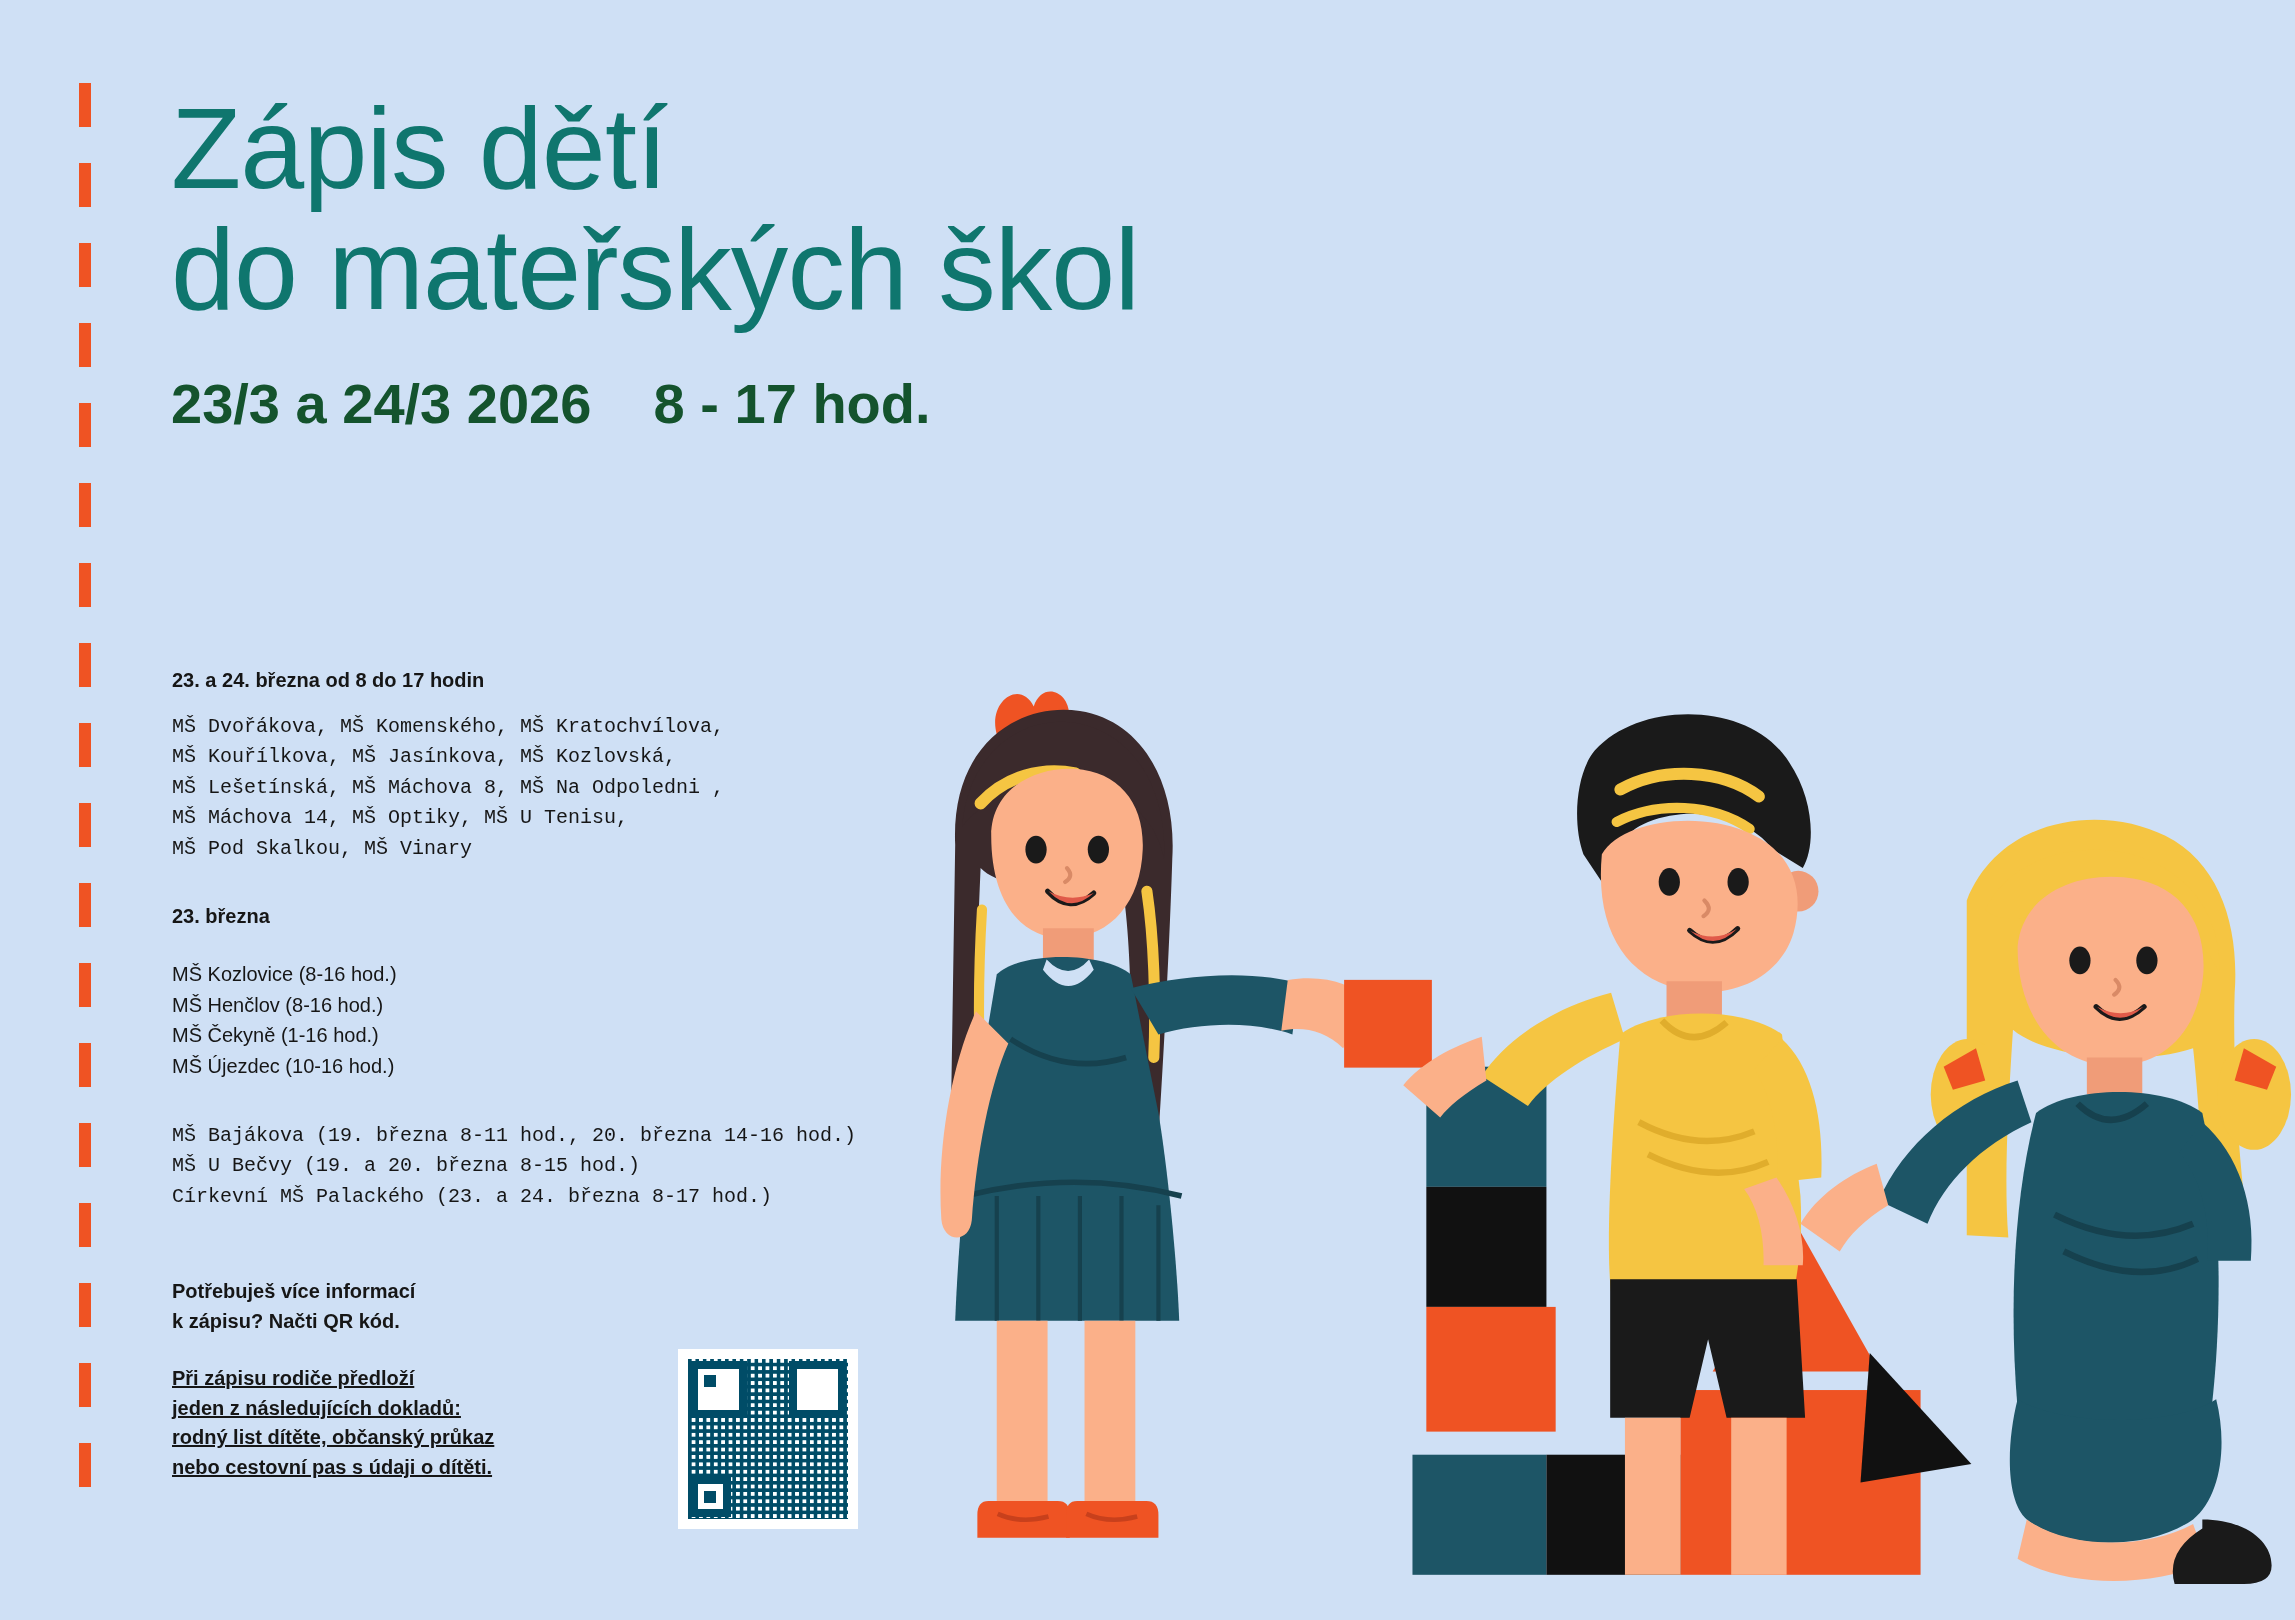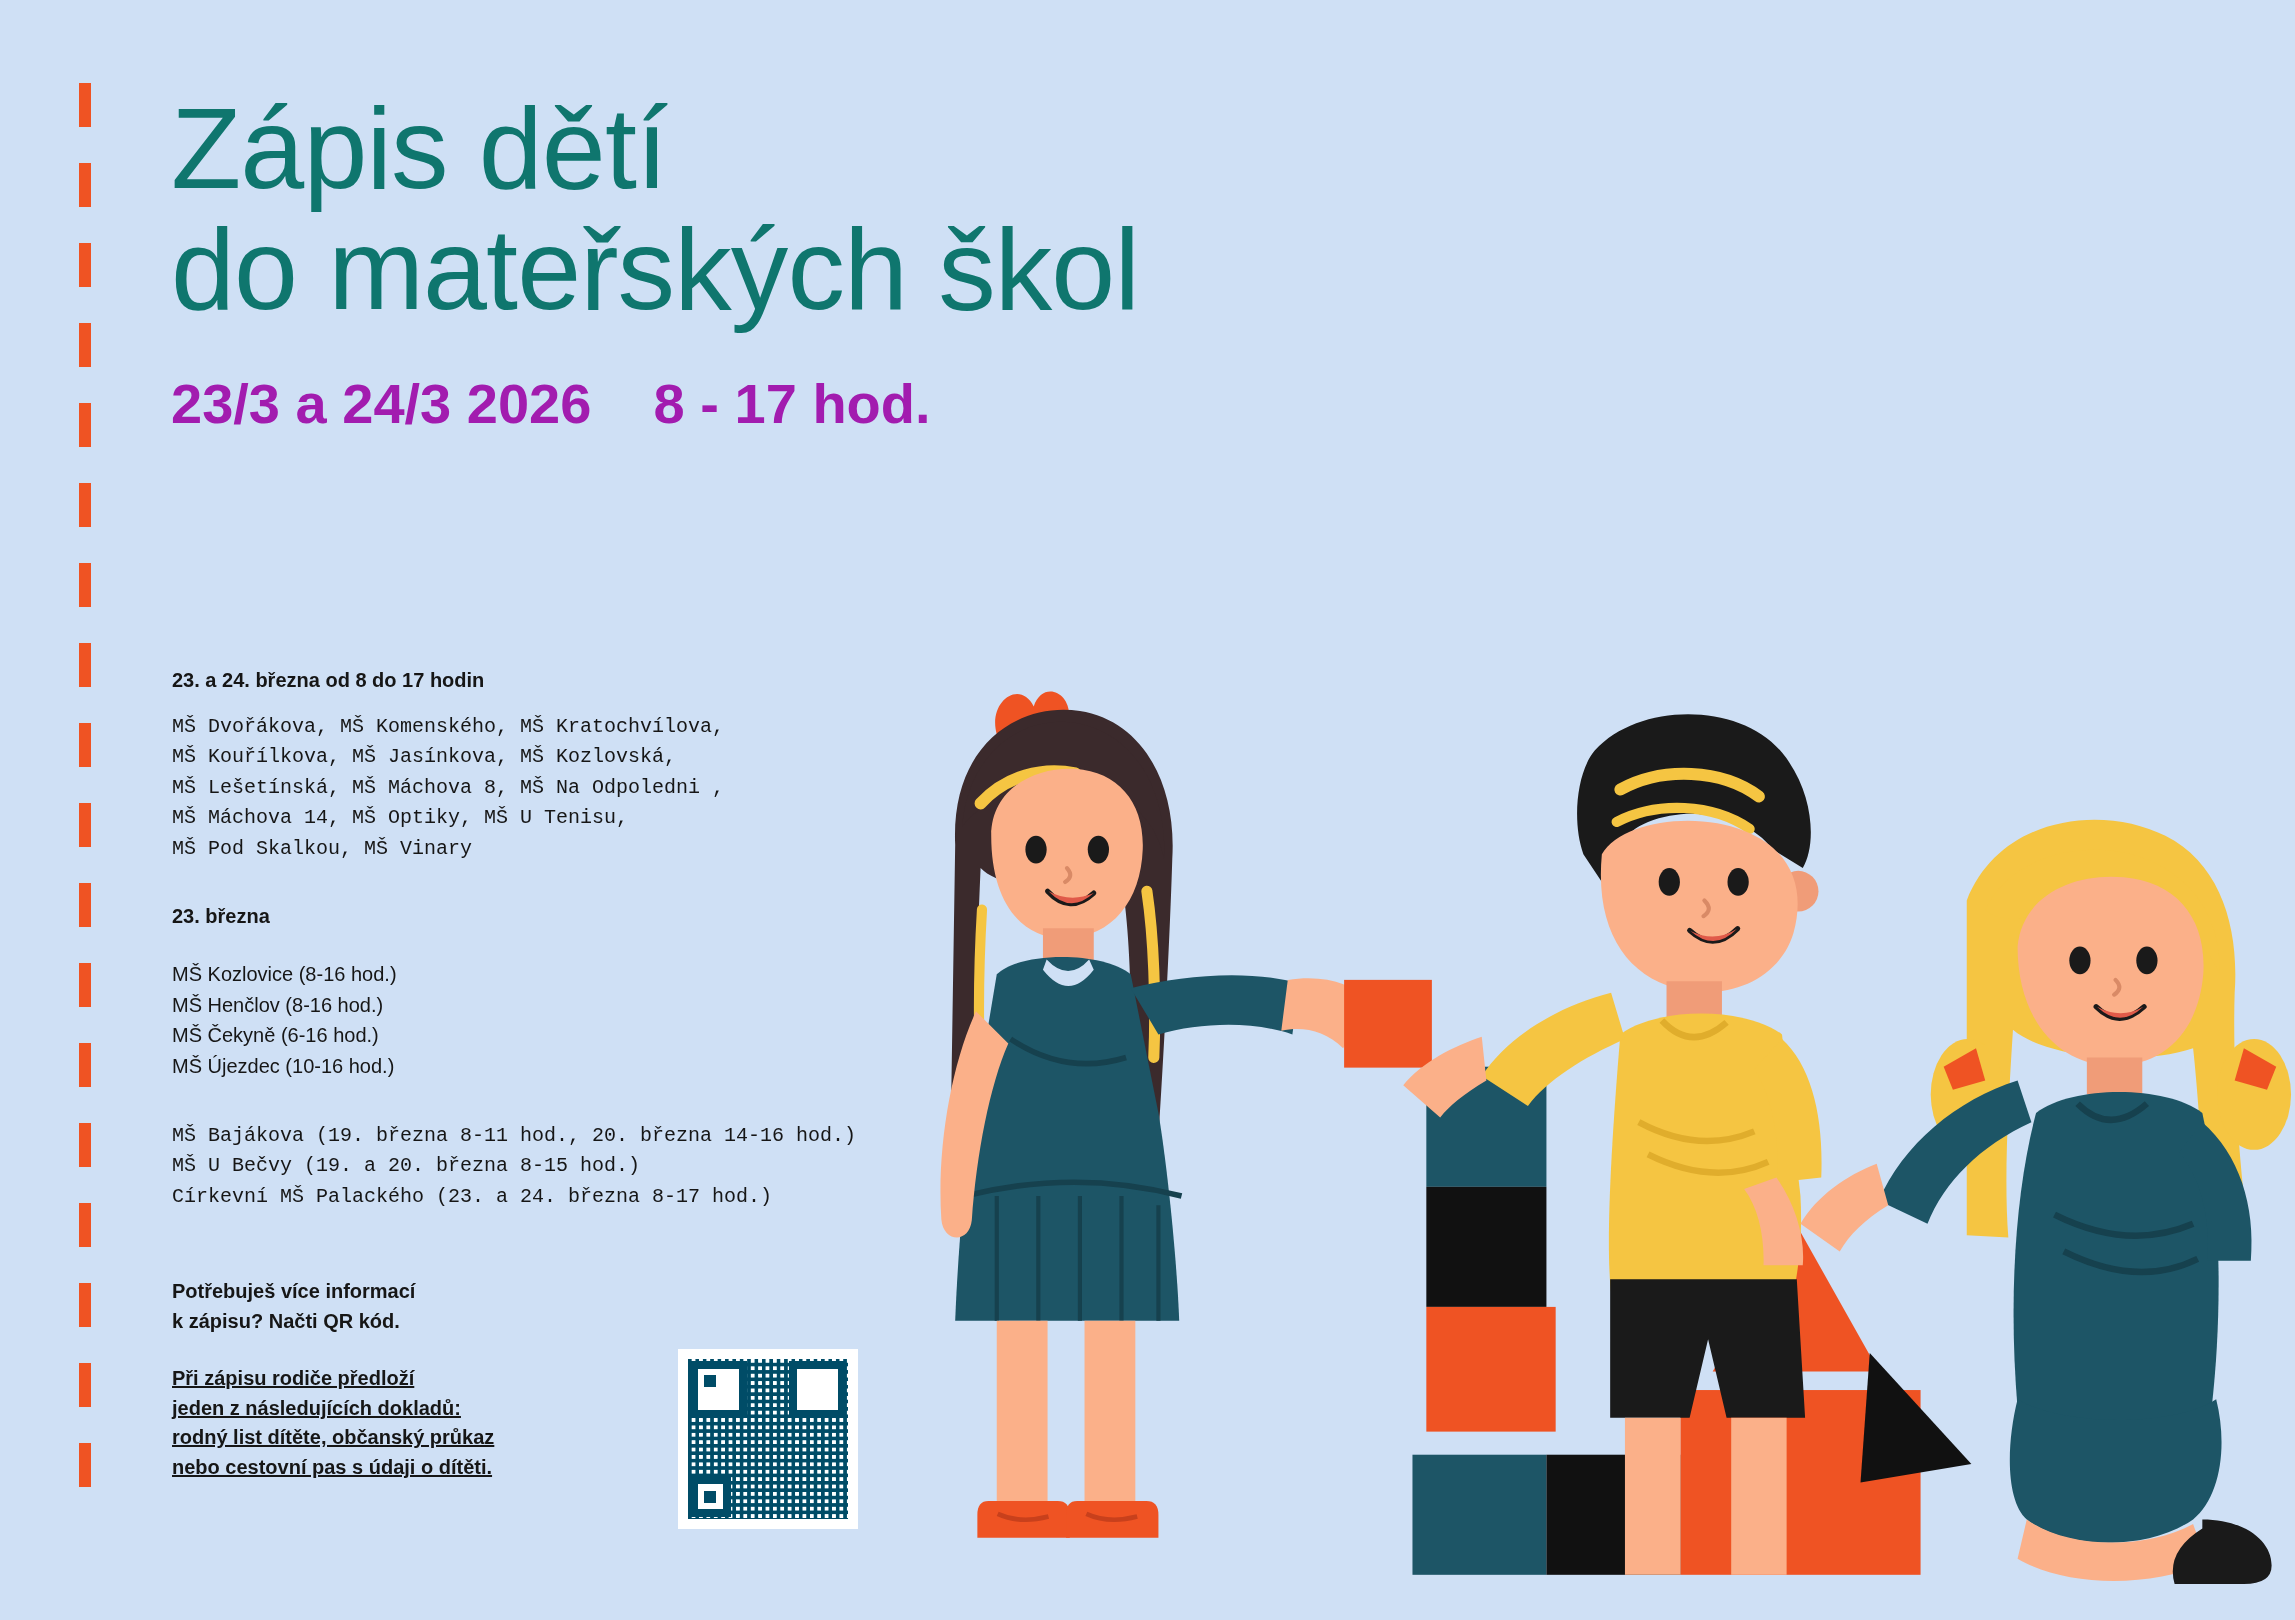--- a/index.html
+++ b/index.html
@@ -43,21 +43,21 @@
   .title {
     color: #0f766e;
     font-size: 115px;
     line-height: 1.05;
     font-weight: 400;
     letter-spacing: -0.9px;
     white-space: pre-line;
   }
   .subtitle {
     margin-top: 41px;
-    color: #a21caf;
+    color: #14532d;
     font-size: 56px;
     font-weight: 700;
     letter-spacing: 0px;
     white-space: pre;
   }
 
   
   .content {
     position: absolute;
     left: 172px;
@@ -184,21 +184,21 @@
 MŠ Kouřílkova, MŠ Jasínkova, MŠ Kozlovská,
 MŠ Lešetínská, MŠ Máchova 8, MŠ Na Odpoledni ,
 MŠ Máchova 14, MŠ Optiky, MŠ U Tenisu,
 MŠ Pod Skalkou, MŠ Vinary</div>
 
   <div class="two-col">
     <div class="col">
       <h4>23. března</h4>
       <div class="lines">MŠ Kozlovice (8-16 hod.)
 MŠ Henčlov (8-16 hod.)
-MŠ Čekyně (6-16 hod.)
+MŠ Čekyně (1-16 hod.)
 MŠ Újezdec (10-16 hod.)</div>
     </div>
   </div>
 
   <div class="section-gap">
     <div class="para">MŠ Bajákova (19. března 8-11 hod., 20. března 14-16 hod.)
 MŠ U Bečvy (19. a 20. března 8-15 hod.)
 Církevní MŠ Palackého (23. a 24. března 8-17 hod.)</div>
   </div>
 </div>

